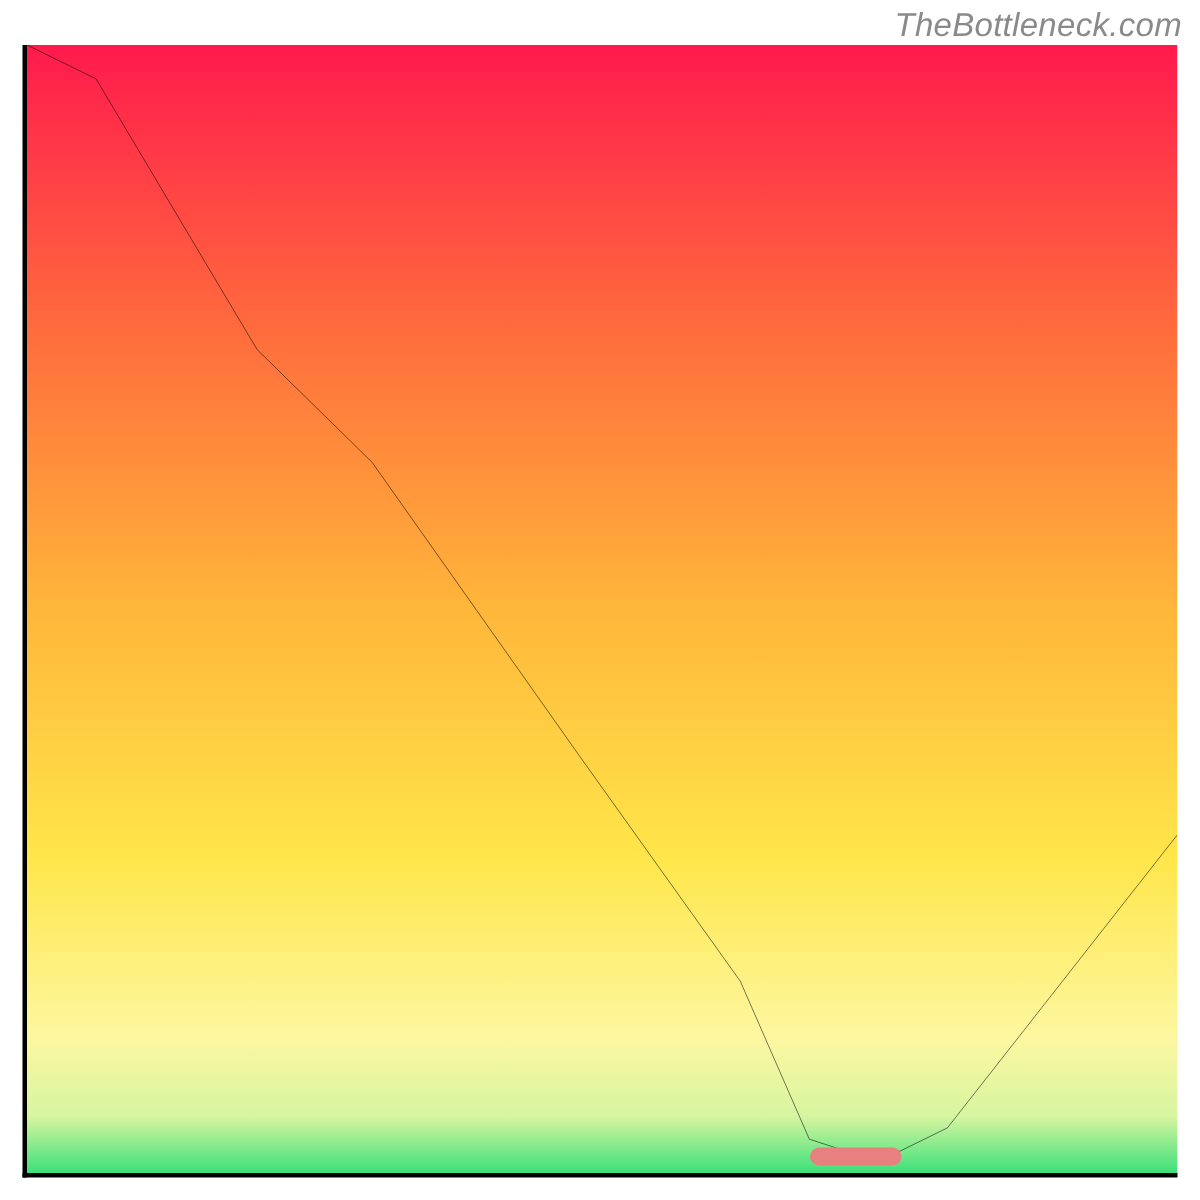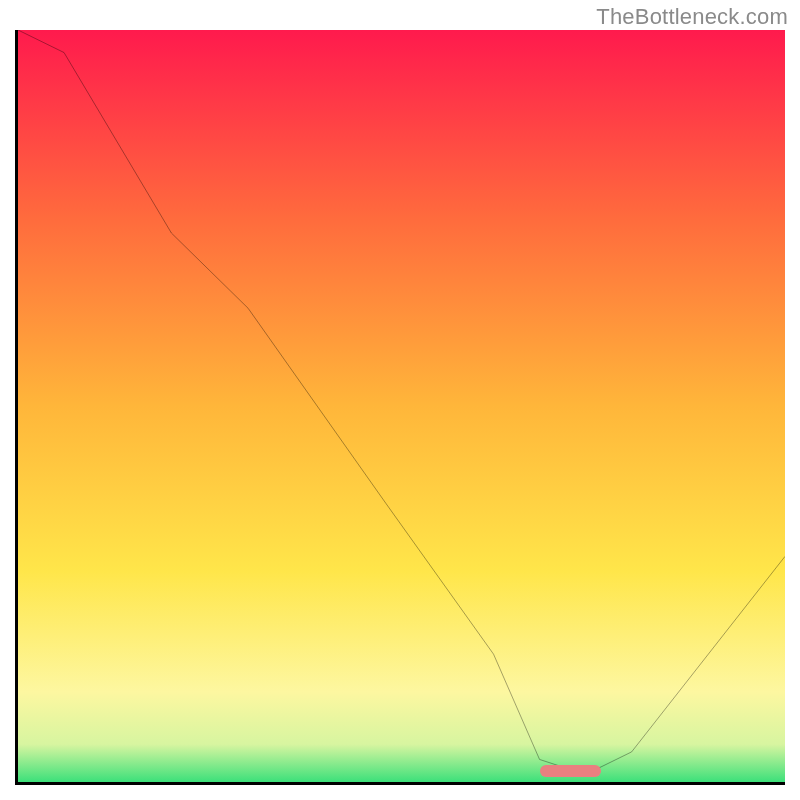--- a/index.html
+++ b/index.html
@@ -43,20 +43,21 @@
     border-radius: 6px;
     background: #e98080;
   }
   .watermark {
     position: absolute;
     top: 4px;
     right: 12px;
     font-size: 22px;
     color: #8a8a8a;
     letter-spacing: 0.2px;
+    font-style: italic;
   }
 </style>
 </head>
 <body>
 
 <div class="stage">
 
   <div class="watermark">TheBottleneck.com</div>
 
   <div class="frame">

